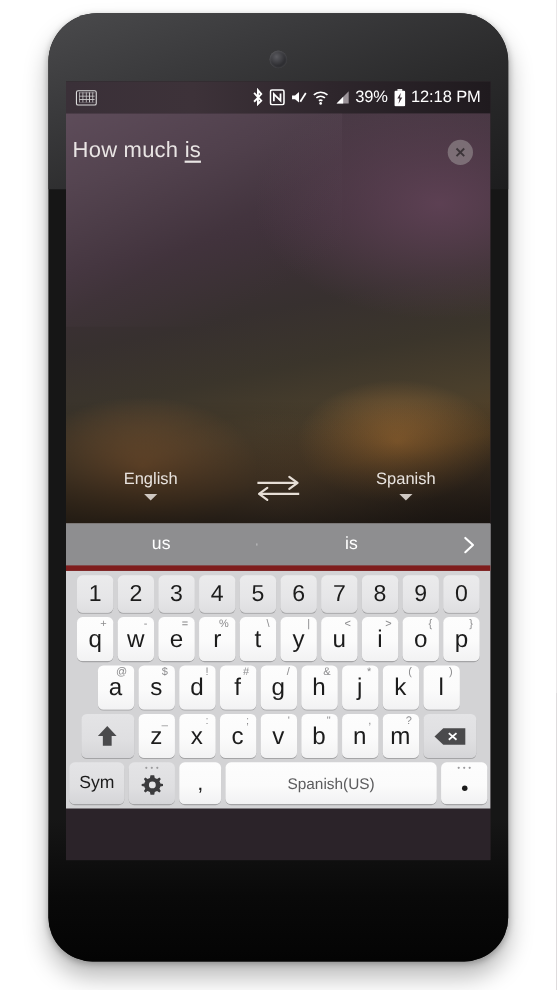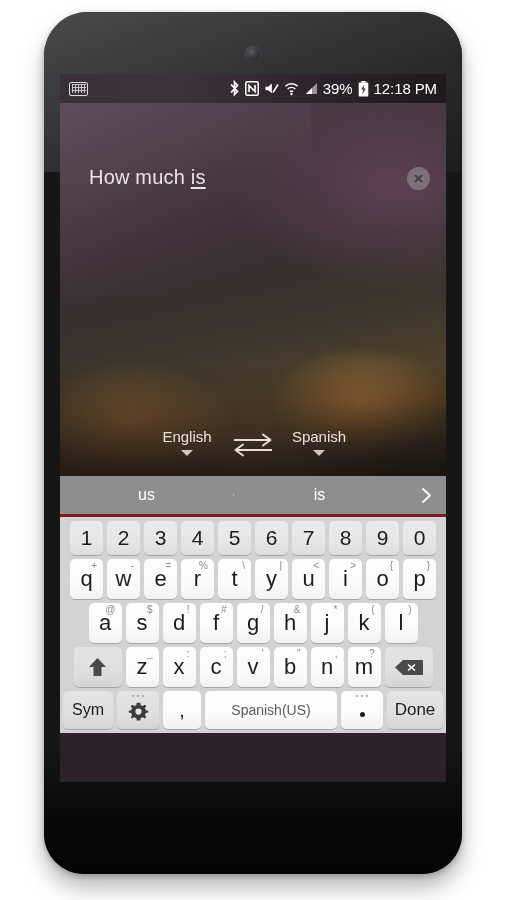--- a/index.html
+++ b/index.html
@@ -102,23 +102,22 @@
     background: linear-gradient(150deg, rgba(125,105,120,0.38) 0%, rgba(90,72,86,0.12) 55%, transparent 80%);
   }
   .bg-dark-bottom{
     position:absolute; left:0; bottom:0; width:100%; height:30%;
     background: linear-gradient(180deg, rgba(30,24,20,0) 0%, rgba(28,22,18,0.55) 65%, rgba(22,18,15,0.8) 100%);
   }
 
   .source-row{
     position:absolute; left:0; top:22px; width:100%;
     display:flex; align-items:flex-start;
-    padding: 0 16px 0 29px;
+    padding: 0 16px 0 6px;
     box-sizing:border-box;
-    margin-top:40px;
   }
   .source-text{
     flex:1;
     color:#e9e5e4;
     font-size: 20px;
     font-weight:300;
     letter-spacing:0.2px;
     line-height:1.2;
     font-family:"Liberation Sans", sans-serif;
   }
@@ -138,21 +137,21 @@
     font-size: 47px;
     font-weight:200;
     letter-spacing:0.5px;
     line-height:1;
     font-family:"DejaVu Sans", sans-serif;
     text-shadow: 0 1px 3px rgba(0,0,0,0.25);
   }
 
   .lang-row{
     position:absolute; left:0; right:0; bottom:14px;
-    display:flex; align-items:flex-start; justify-content:center;
+    display:flex; align-items:flex-start; justify-content:space-between;
     padding: 0 34px;
     box-sizing:border-box;
   }
   .lang{
     display:flex; flex-direction:column; align-items:center; gap:5px;
     cursor:pointer; min-width:86px;
   }
   .lang-label{ color:#e8e3df; font-size:15px; font-weight:400; }
   .caret{
     width:0;height:0;
@@ -165,21 +164,21 @@
   
   .keyboard{
     position:relative;
     background:#d3d3d5;
     padding-bottom:4px;
   }
   .suggest-bar{
     height:38px;
     background:#8e8e90;
     display:flex; align-items:center;
-    border-bottom:3px solid #7f1d1d;
+    border-bottom:5px solid #7f1d1d;
   }
   .sug{
     flex:1; text-align:center;
     color:#ffffff; font-size:16px;
     cursor:pointer; position:relative;
   }
   .sug + .sug::before{
     content:""; position:absolute; left:0; top:8px; bottom:8px;
     width:1px; background:rgba(255,255,255,0.45);
   }
@@ -478,19 +477,18 @@
           <div class="key comma">,</div>
           <div class="key space">Spanish(US)</div>
           <div class="key period">
             <span class="dots">
                 <i></i>
                 <i></i>
                 <i></i>
               </span>
             <span class="period-dot" style="margin-top:8px"></span>
           </div>
-          <div class="key func done">Done</div>
         </div>
 
       </div>
     </div>
   </div>
 </div>
 
 </body></html>

